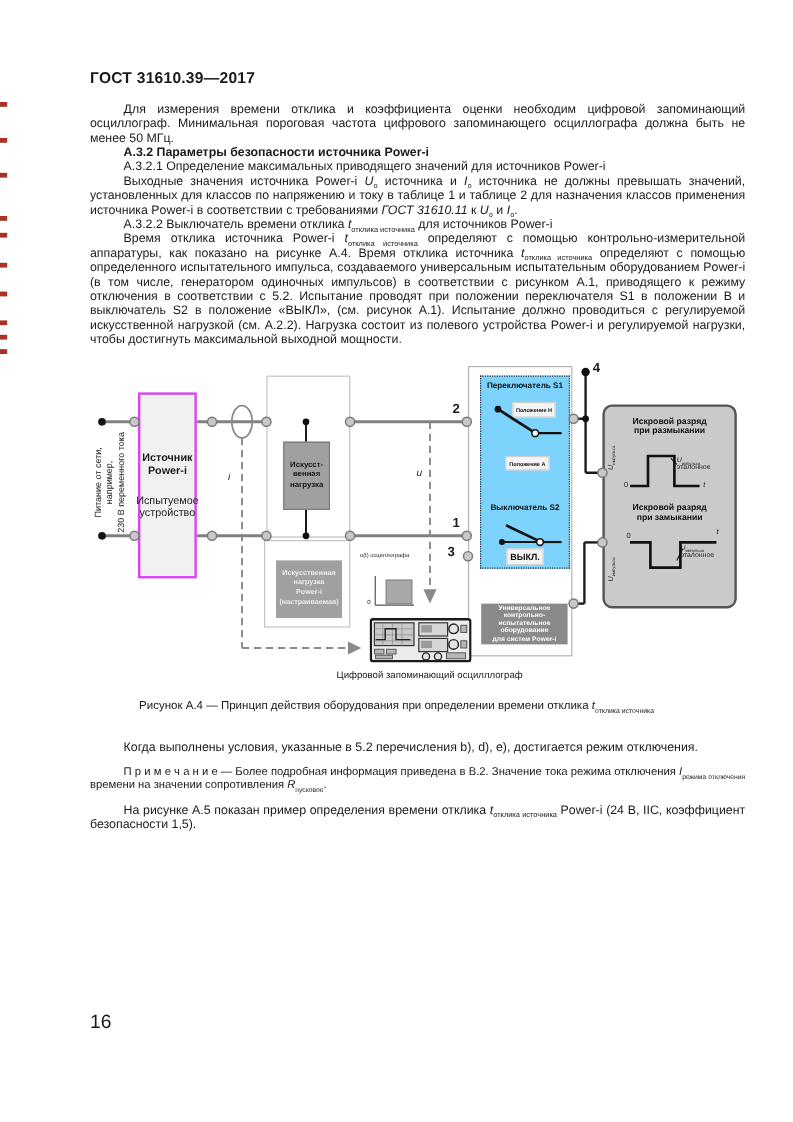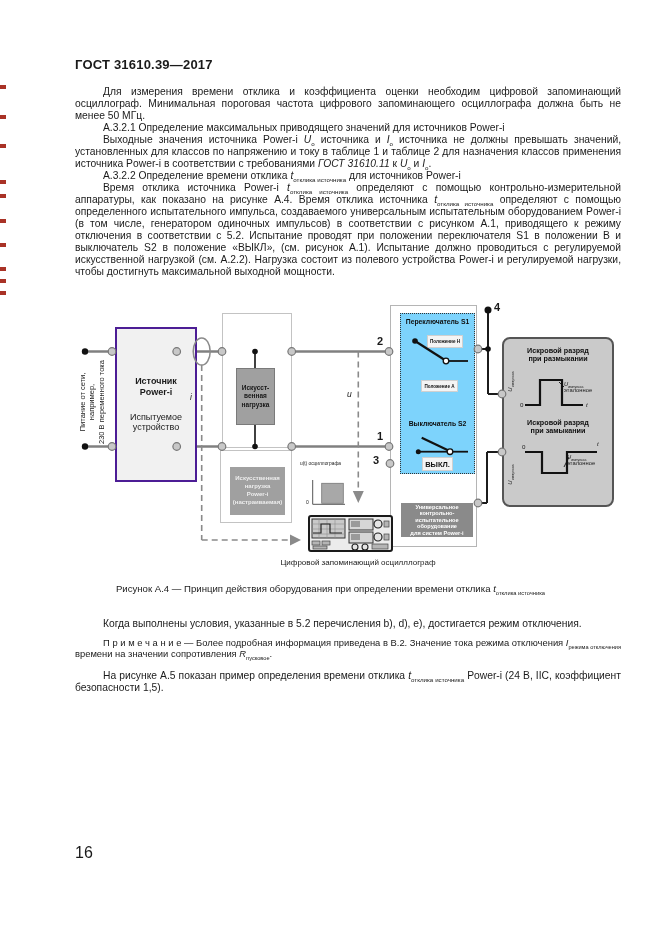--- a/index.html
+++ b/index.html
@@ -15,22 +15,22 @@
   .textblock p.bold{font-weight:bold;text-align:left;}
   .marker{left:0;width:6px;height:4px;}
   .figure{left:60px;top:295px;width:601px;height:285px;}
   .figure svg{position:absolute;left:0;top:0;}
   .lay1{z-index:1;} .lay3{z-index:3;}
   .pre{white-space:pre-line;}
   .box{position:absolute;box-sizing:border-box;display:flex;flex-direction:column;
        align-items:center;justify-content:center;text-align:center;}
   .supply-label{left:-40px;top:92px;width:145px;height:30px;transform:rotate(-90deg);
        font-size:7.5px;line-height:1.25;text-align:center;z-index:2;}
-  .source-box{left:55px;top:32px;width:82px;height:155px;background:#f1f1f1;
-       border:2px solid #4c1d95;gap:14px;z-index:2;}
+  .source-box{left:55px;top:32px;width:49px;height:155px;background:#f1f1f1;
+       border:2px solid #d946ef;gap:14px;z-index:2;}
   .source-title{font-size:9px;font-weight:bold;line-height:1.2;}
   .source-sub{font-size:9px;line-height:1.2;}
   .inner-box{background:#fff;border:1px solid #c3c3c3;z-index:2;}
   .load{background:#a0a0a0;border:1px solid #7a7a7a;z-index:2;font-weight:bold;}
   .load-upper{left:176px;top:73px;width:39px;height:57px;font-size:6.5px;line-height:1.25;color:#161616;}
   .load-lower{left:170px;top:172px;width:55px;height:48px;font-size:6px;line-height:1.3;color:#ededed;border:none;}
   .test-box{left:330px;top:10px;width:87px;height:242px;background:#fff;border:1px solid #b5b5b5;z-index:2;}
   .switch-panel{left:340px;top:18px;width:73px;height:159px;background:#7dd3fc;
        border:1px dotted #333;z-index:2;}
   .panel-title{position:absolute;left:0;top:4px;width:100%;text-align:center;
@@ -74,23 +74,24 @@
   <div class="abs marker" style="top:219px;background:#a93226"></div>
   <div class="abs marker" style="top:243px;background:#a93226"></div>
   <div class="abs marker" style="top:267px;background:#a93226"></div>
   <div class="abs marker" style="top:279px;background:#a93226"></div>
   <div class="abs marker" style="top:291px;background:#a93226"></div>
 
   <div class="abs header">ГОСТ 31610.39—2017</div>
 
   <div class="abs textblock" style="top:86px">
     <p><span>Для измерения времени отклика и коэффициента оценки необходим цифровой запоминающий осциллограф. Минимальная пороговая частота цифрового запоминающего осциллографа должна быть не менее 50 МГц.</span></p>
+    <p class="bold"><span class="b">А.3.2 Параметры безопасности источника Power-i</span></p>
     <p><span>А.3.2.1 Определение максимальных приводящего значений для источников Power-i</span></p>
     <p><span>Выходные значения источника Power-i </span><span class="i">U</span><sub>о</sub><span> источника и </span><span class="i">I</span><sub>о</sub><span> источника не должны превышать значений, установленных для классов по напряжению и току в таблице 1 и таблице 2 для назначения классов применения источника Power-i в соответствии с требованиями </span><span class="i">ГОСТ 31610.11</span><span> к </span><span class="i">U</span><sub>о</sub><span> и </span><span class="i">I</span><sub>о</sub><span>.</span></p>
-    <p><span>А.3.2.2 Определение времени отклика </span><span class="i">t</span><sub>отклика источника</sub><span> для источников Power-i</span></p>
+    <p><span>А.3.2.2 Выключатель времени отклика </span><span class="i">t</span><sub>отклика источника</sub><span> для источников Power-i</span></p>
     <p><span>Время отклика источника Power-i </span><span class="i">t</span><sub>отклика источника</sub><span> определяют с помощью контрольно-измерительной аппаратуры, как показано на рисунке А.4. Время отклика источника </span><span class="i">t</span><sub>отклика источника</sub><span> определяют с помощью определенного испытательного импульса, создаваемого универсальным испытательным оборудованием Power-i (в том числе, генератором одиночных импульсов) в соответствии с рисунком А.1, приводящего к режиму отключения в соответствии с 5.2. Испытание проводят при положении переключателя S1 в положении В и выключатель S2 в положение «ВЫКЛ», (см. рисунок А.1). Испытание должно проводиться с регулируемой искусственной нагрузкой (см. А.2.2). Нагрузка состоит из полевого устройства Power-i и регулируемой нагрузки, чтобы достигнуть максимальной выходной мощности.</span></p>
   </div>
 
   <div class="abs figure">
 
     <svg class="lay1" width="601" height="285">
 
       <line x1="25" y1="56.5" x2="329" y2="56.5" stroke="#808080" stroke-width="2.4"></line>
       <line x1="25" y1="151.5" x2="329" y2="151.5" stroke="#808080" stroke-width="2.4"></line>
 

